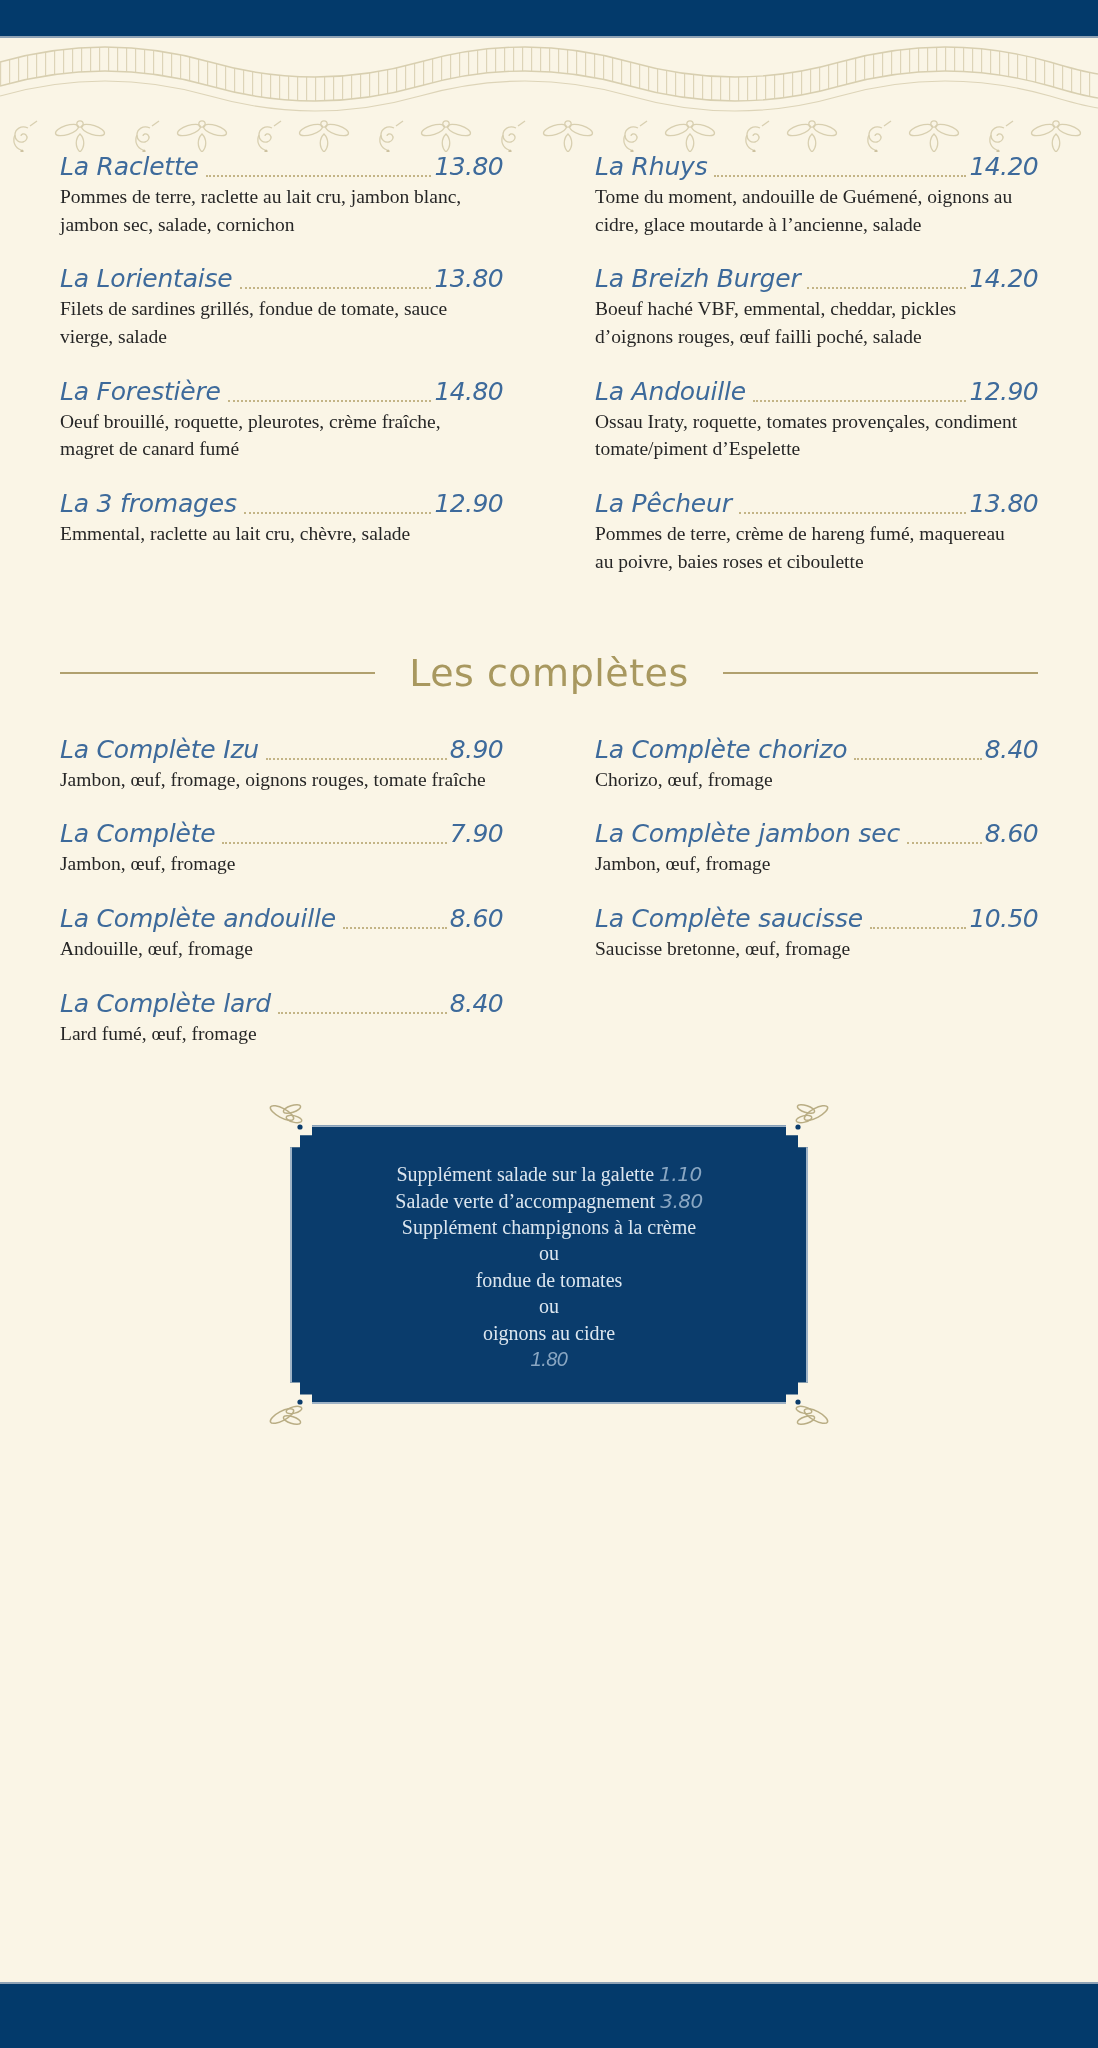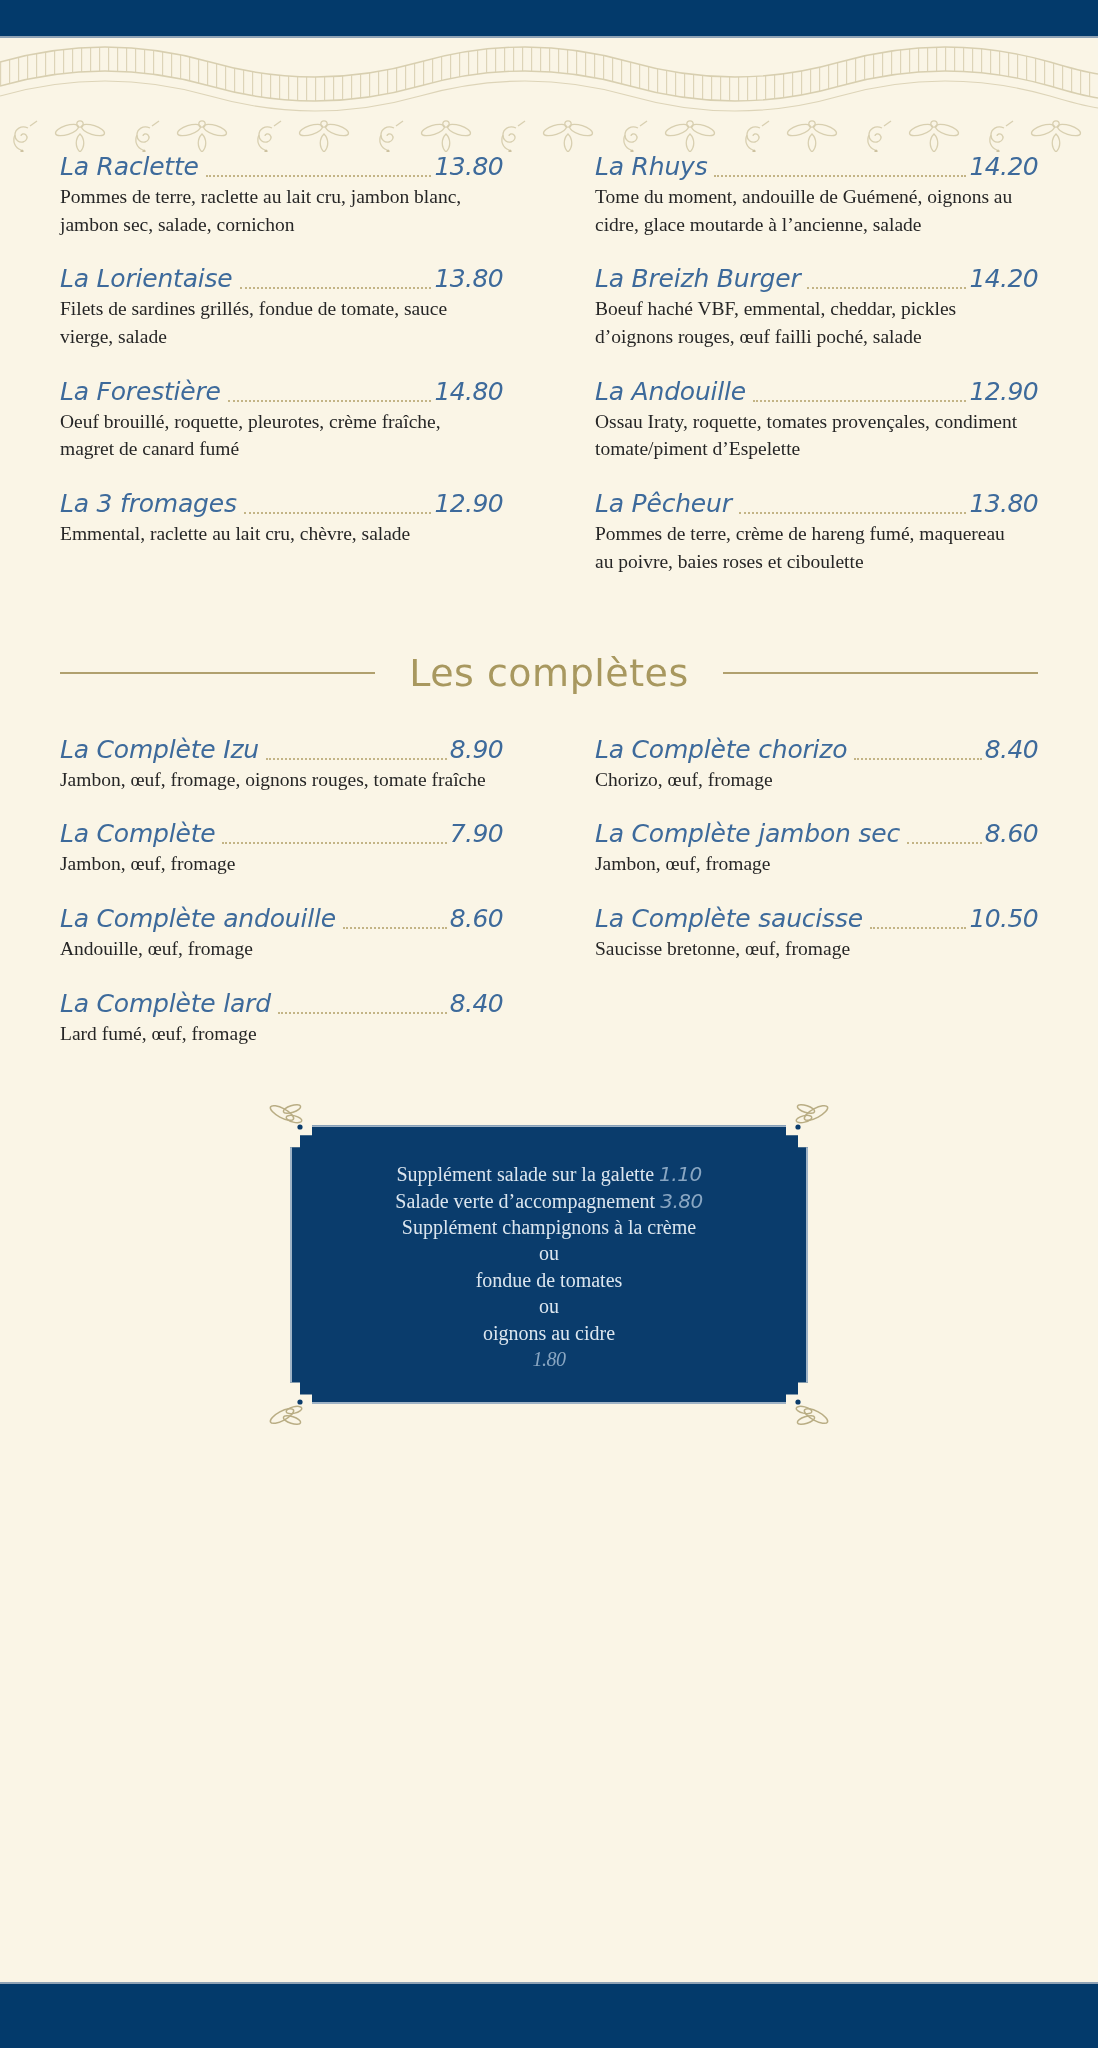--- a/index.html
+++ b/index.html
@@ -156,21 +156,21 @@
   }
   .supp-line .sp {
     font-family: "DejaVu Sans", sans-serif;
     font-style: italic;
     font-size: 20px;
     color: #89a6c2;
     letter-spacing: -0.5px;
     margin-left: 5px;
   }
   .supp-price-solo {
-    font-family: Liberation Serif, serif;
+    font-family: Liberation Sans, sans-serif;
     font-style: italic;
     font-size: 20px;
     color: #89a6c2;
     letter-spacing: -0.5px;
     line-height: 1.32;
   }
   .supp-ou {
     font-family: "Liberation Serif", serif;
     font-size: 20px;
     line-height: 1.32;

